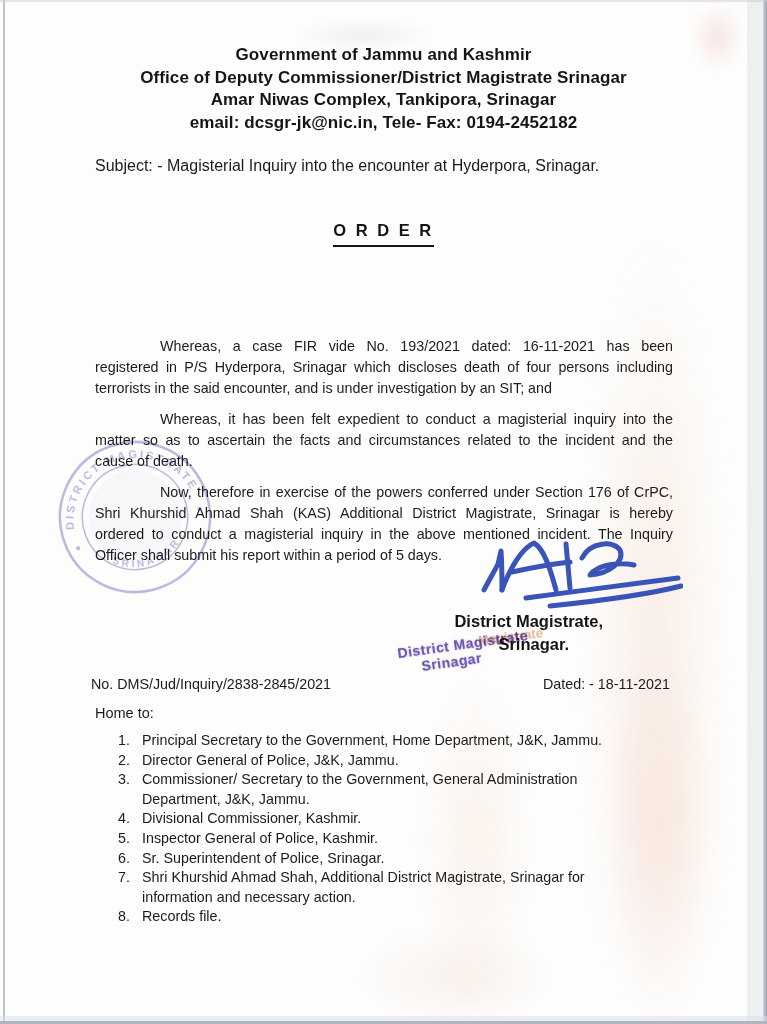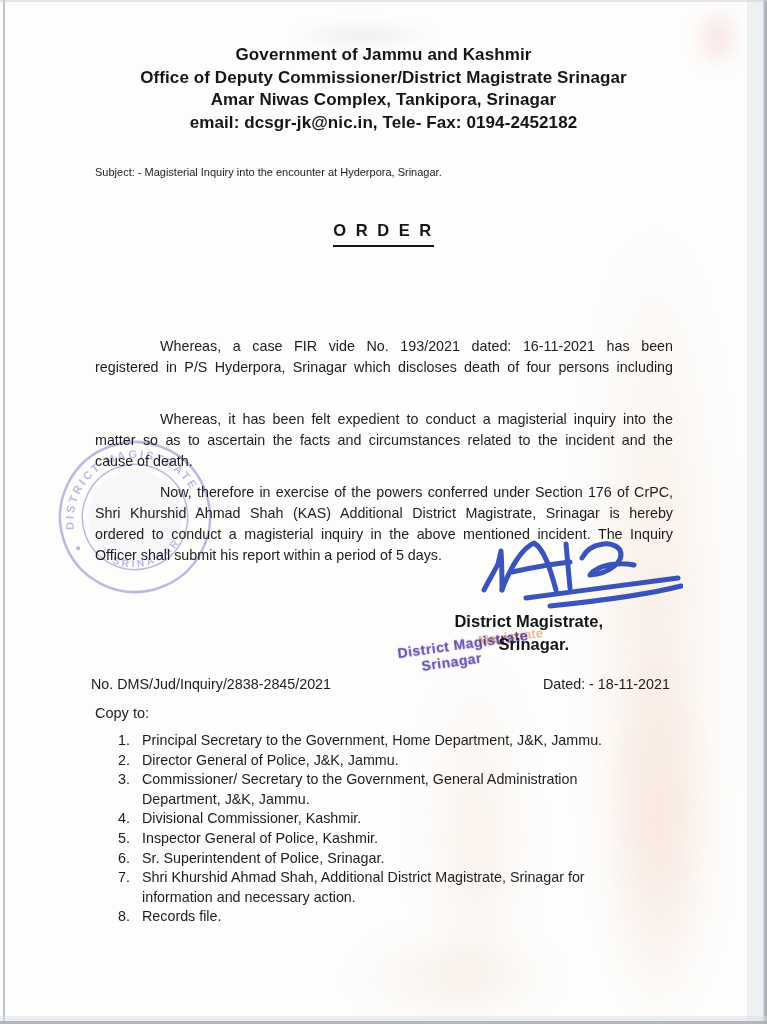--- a/index.html
+++ b/index.html
@@ -22,21 +22,21 @@
   .stain-right{left:585px;top:230px;width:140px;height:790px;background:radial-gradient(ellipse at center,rgba(243,209,188,.34),rgba(243,209,188,0) 70%);filter:blur(14px);}
   .stain-right2{left:600px;top:640px;width:120px;height:380px;background:radial-gradient(ellipse at center,rgba(241,198,178,.32),rgba(241,198,178,0) 70%);filter:blur(12px);}
   .stain-mid{left:420px;top:660px;width:110px;height:360px;background:radial-gradient(ellipse at center,rgba(246,216,198,.30),rgba(246,216,198,0) 70%);filter:blur(12px);}
   .stain-topright{left:690px;top:2px;width:55px;height:70px;background:radial-gradient(ellipse at center,rgba(236,176,170,.30),rgba(236,176,170,0) 70%);filter:blur(5px);}
   .stain-topcenter{left:290px;top:20px;width:145px;height:30px;background:radial-gradient(ellipse at center,rgba(160,160,166,.16),rgba(160,160,166,0) 70%);filter:blur(4px);}
   .stain-bottom{left:350px;top:930px;width:210px;height:94px;background:radial-gradient(ellipse at center,rgba(236,210,190,.26),rgba(236,210,190,0) 70%);filter:blur(10px);}
   
   .header{position:absolute;left:0;top:44px;width:100%;text-align:center;
     font-weight:bold;font-size:17px;line-height:22.5px;color:#151515;letter-spacing:.1px;}
   
-  .subject{position:absolute;left:95px;top:166px;font-size:11px;}
+  .subject{position:absolute;left:95px;top:157px;font-size:16px;}
   
   .order-wrap{position:absolute;left:0;top:221px;width:100%;text-align:center;}
   .order-wrap span{font-weight:bold;font-size:16.5px;letter-spacing:2.5px;color:#141414;
     border-bottom:2.5px solid #161616;padding-bottom:6px;}
   
   .para{position:absolute;left:95px;width:578px;font-size:14.3px;}
   .pl{line-height:21px;text-align:justify;text-align-last:justify;white-space:normal;}
   .pl.first{padding-left:65px;}
   .pl.last{text-align-last:left;}
   
@@ -85,20 +85,21 @@
 
   <div class="subject">Subject: - Magisterial Inquiry into the encounter at Hyderpora, Srinagar.</div>
 
   <div class="order-wrap">
     <span>O R D E R</span>
   </div>
 
   <div class="para" style="top:336px">
     <div class="pl first">Whereas, a case FIR vide No. 193/2021 dated: 16-11-2021 has been</div>
     <div class="pl">registered in P/S Hyderpora, Srinagar which discloses death of four persons including</div>
+    <div class="pl last">terrorists in the said encounter, and is under investigation by an SIT; and</div>
   </div>
   <div class="para" style="top:409px">
     <div class="pl first">Whereas, it has been felt expedient to conduct a magisterial inquiry into the</div>
     <div class="pl">matter so as to ascertain the facts and circumstances related to the incident and the</div>
     <div class="pl last">cause of death.</div>
   </div>
   <div class="para" style="top:482px">
     <div class="pl first">Now, therefore in exercise of the powers conferred under Section 176 of CrPC,</div>
     <div class="pl">Shri Khurshid Ahmad Shah (KAS) Additional District Magistrate, Srinagar is hereby</div>
     <div class="pl">ordered to conduct a magisterial inquiry in the above mentioned incident. The Inquiry</div>
@@ -140,21 +141,21 @@
 
   <div class="office-stamp">
     <div>District Magistrate</div>
     <div class="l2">Srinagar</div>
   </div>
   <div class="ink-fragment">Magistrate</div>
 
   <div class="refno">No. DMS/Jud/Inquiry/2838-2845/2021</div>
   <div class="dated">Dated: - 18-11-2021</div>
 
-  <div class="copyto-label">Copy to:</div>
+  <div class="copyto-label">Home to:</div>
   <ol class="copy-list">
     <li>
       <span class="num">1.</span>
       <div>Principal Secretary to the Government, Home Department, J&amp;K, Jammu.</div>
     </li>
     <li>
       <span class="num">2.</span>
       <div>Director General of Police, J&amp;K, Jammu.</div>
     </li>
     <li>

